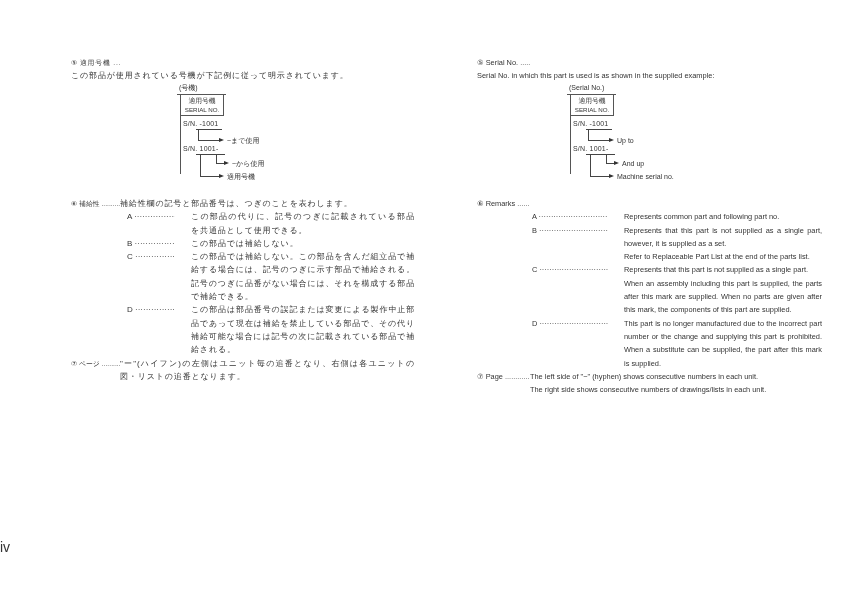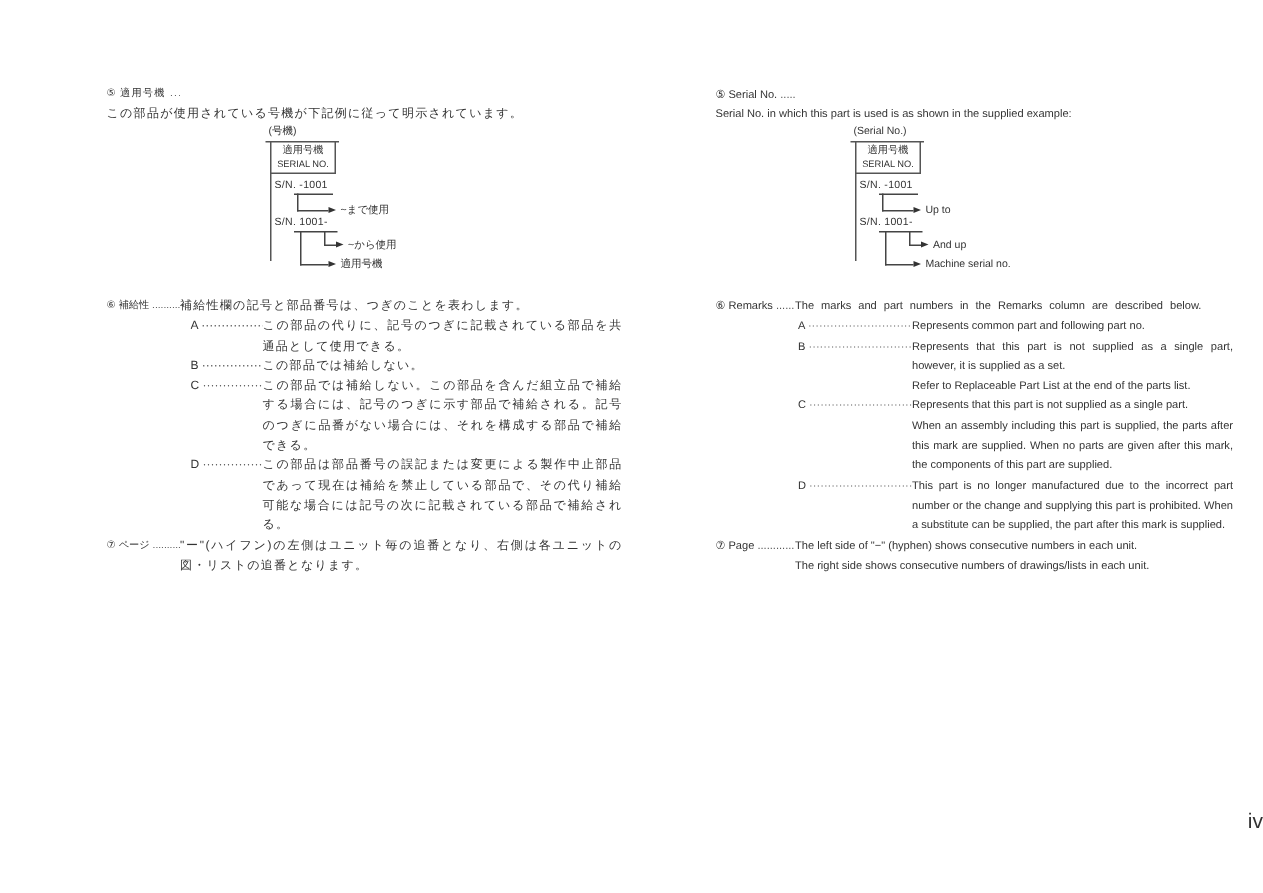--- a/index.html
+++ b/index.html
@@ -28,21 +28,21 @@
   .en { font-size:7.4px; line-height:13.3px; text-align:justify; }
   .stretch { word-spacing:2.6px; }
 
   .mark { display:flex; }
   .col-left  .mark { margin-left:56px; }
   .col-right .mark { margin-left:55px; }
   .mhead { flex:none; white-space:nowrap; overflow:hidden; }
   .col-left  .mhead { width:48px; font-size:8px;   line-height:13.3px; letter-spacing:0; }
   .col-right .mhead { width:76px; font-size:7.4px; line-height:13.3px; }
   .mhead .mleader { color:#555; }
-  .mdesc { flex:1; min-width:0; }
+  .mdesc { flex:1; min-width:0;margin-left:16px; }
 
   
   .diagram { position:absolute; top:83px; width:250px; height:108px;
              font-size:7px; line-height:9px; color:#333; }
   #diagram-left  { left:178px; }
   #diagram-right { left:568px; }
   .d-title { position:absolute; left:1px; top:0; white-space:nowrap; }
   .d-topline { position:absolute; left:-1px; top:11px; width:49px; height:1px; background:#555; }
   .d-box { position:absolute; left:2px; top:11px; width:42px;
            border:1px solid #555; text-align:center; padding:2px 0 1px; background:#fff; }
@@ -63,21 +63,21 @@
              border-left:5px solid #333; }
   .d-arrow1 { left:41px; top:54.5px; }
   .d-arrow2 { left:46px; top:77.5px; }
   .d-arrow3 { left:41px; top:90.5px; }
   .d-lbl { position:absolute; white-space:nowrap; }
   .d-lbl1 { left:49px; top:52.5px; }
   .d-lbl2 { left:54px; top:75.5px; }
   .d-lbl3 { left:49px; top:88.5px; }
 
   .footer { position:absolute; left:0; right:0; top:539px;
-            text-align:right; font-size:14px; color:#333; }
+            text-align:left; font-size:14px; color:#333; }
 </style>
 </head>
 <body>
 
 <div class="col col-left">
 
   <div class="row5 jp">
     <div class="head">
       <span class="num">⑤</span><span>適用号機</span> <span class="leader">...............</span>
     </div>
@@ -151,21 +151,20 @@
     </div>
     <div class="desc en">Serial No. in which this part is used is as shown in the supplied example:</div>
   </div>
 
   <div class="flow">
 
     <div class="sec-row">
       <div class="head">
         <span class="num">⑥</span><span>Remarks</span> <span class="leader">.............</span>
       </div>
-      <div class="desc en stretch">The marks and part numbers in the Remarks column are described below.</div>
     </div>
 
     <div class="mark">
       <div class="mhead"><span>A</span> <span class="mleader">·····································</span></div>
       <div class="mdesc en">Represents common part and following part no.</div>
     </div>
 
     <div class="mark">
       <div class="mhead"><span>B</span> <span class="mleader">·····································</span></div>
       <div class="mdesc">

